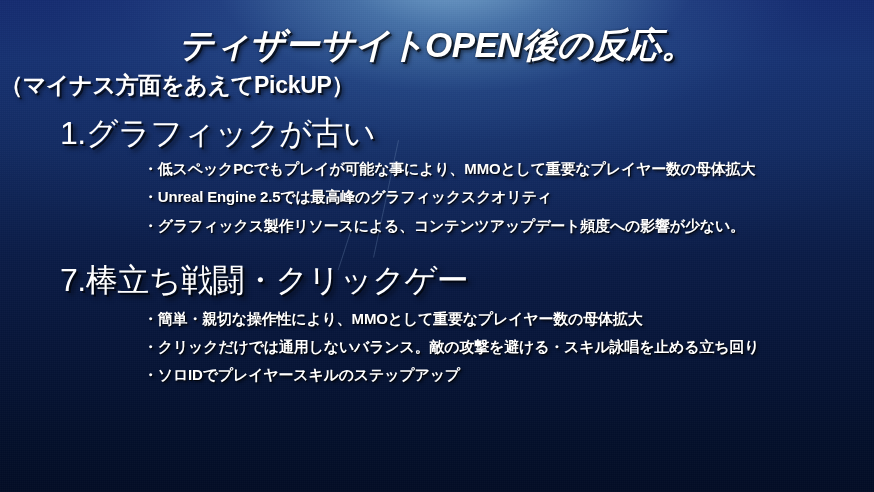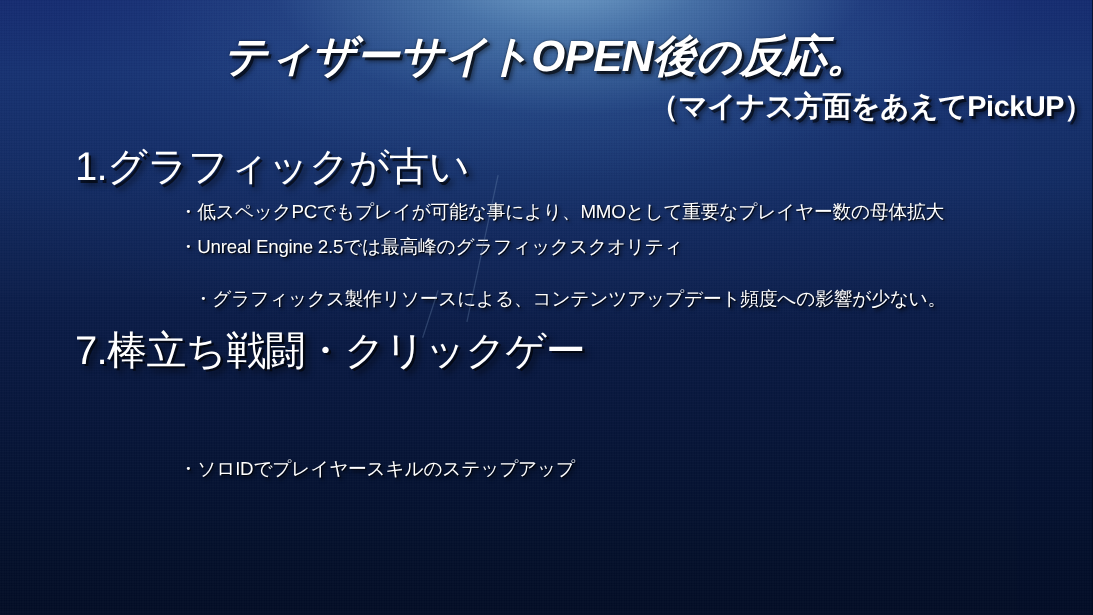--- a/index.html
+++ b/index.html
@@ -44,21 +44,21 @@
     letter-spacing: -0.5px;
     text-shadow:
       2px 2px 0 rgba(0,0,0,0.55),
       3px 3px 4px rgba(0,0,0,0.55),
       0 0 2px rgba(0,0,0,0.5);
     font-style: italic;
   }
   .subtitle {
     left: 0; right: 0;
     top: 70px;
-    text-align: right;
+    text-align: left;
     color: #ffffff;
     font-size: 23px;
     font-weight: bold;
     letter-spacing: -0.3px;
     text-shadow:
       2px 2px 0 rgba(0,0,0,0.55),
       3px 3px 4px rgba(0,0,0,0.6);
   }
 
   .section-head {
@@ -69,21 +69,21 @@
     letter-spacing: -0.5px;
     white-space: nowrap;
     text-shadow:
       2px 2px 0 rgba(0,0,0,0.6),
       4px 4px 5px rgba(0,0,0,0.6);
   }
   .bullet {
     left: 143px;
     color: #ffffff;
     font-size: 15px;
-    font-weight: normal;
+    font-weight: bold;
     white-space: nowrap;
     letter-spacing: -0.2px;
     text-shadow:
       1px 1px 0 rgba(0,0,0,0.65),
       2px 2px 3px rgba(0,0,0,0.6);
   }
   .final-line {
     left: 150px;
     color: #ffffff;
     font-size: 17px;
@@ -126,19 +126,21 @@
 
   <div class="scratch" style="left:398px; top:140px; width:1px; height:120px; transform: rotate(12deg);"></div>
   <div class="scratch" style="left:350px; top:232px; width:1px; height:40px; transform: rotate(18deg);"></div>
 
   <div class="layer title">ティザーサイトOPEN後の反応。</div>
   <div class="layer subtitle">（マイナス方面をあえてPickUP）</div>
 
   <div class="layer section-head" style="top:112px;">1.グラフィックが古い</div>
   <div class="layer bullet" style="top:160px;">・低スペックPCでもプレイが可能な事により、MMOとして重要なプレイヤー数の母体拡大</div>
   <div class="layer bullet" style="top:188px;text-align:right;">・Unreal Engine 2.5では最高峰のグラフィックスクオリティ</div>
-  <div class="layer bullet" style="top:230px;margin-left:12px;">・グラフィックス製作リソースによる、コンテンツアップデート頻度への影響が少ない。</div>
+  <div class="layer bullet" style="top:217px;">・グラフィックス製作リソースによる、コンテンツアップデート頻度への影響が少ない。</div>
 
   <div class="layer section-head" style="top:259px;">7.棒立ち戦闘・クリックゲー</div>
+  <div class="layer bullet" style="top:310px;">・簡単・親切な操作性により、MMOとして重要なプレイヤー数の母体拡大</div>
+  <div class="layer bullet" style="top:338px;">・クリックだけでは通用しないバランス。敵の攻撃を避ける・スキル詠唱を止める立ち回り</div>
   <div class="layer bullet" style="top:366px;">・ソロIDでプレイヤースキルのステップアップ</div>
 
 
 </div>
 
 </body></html>

